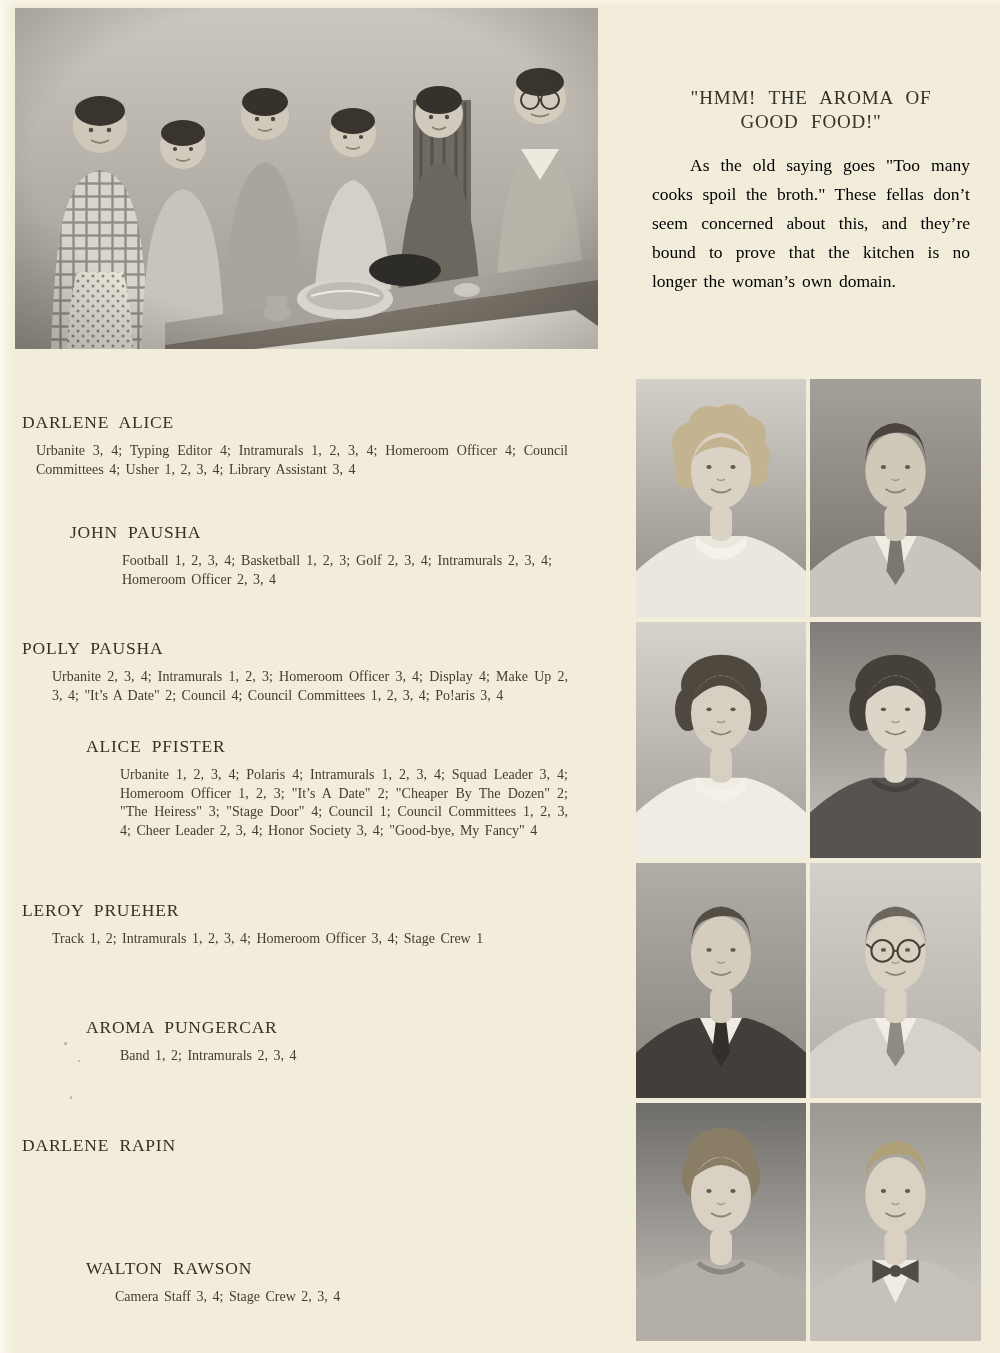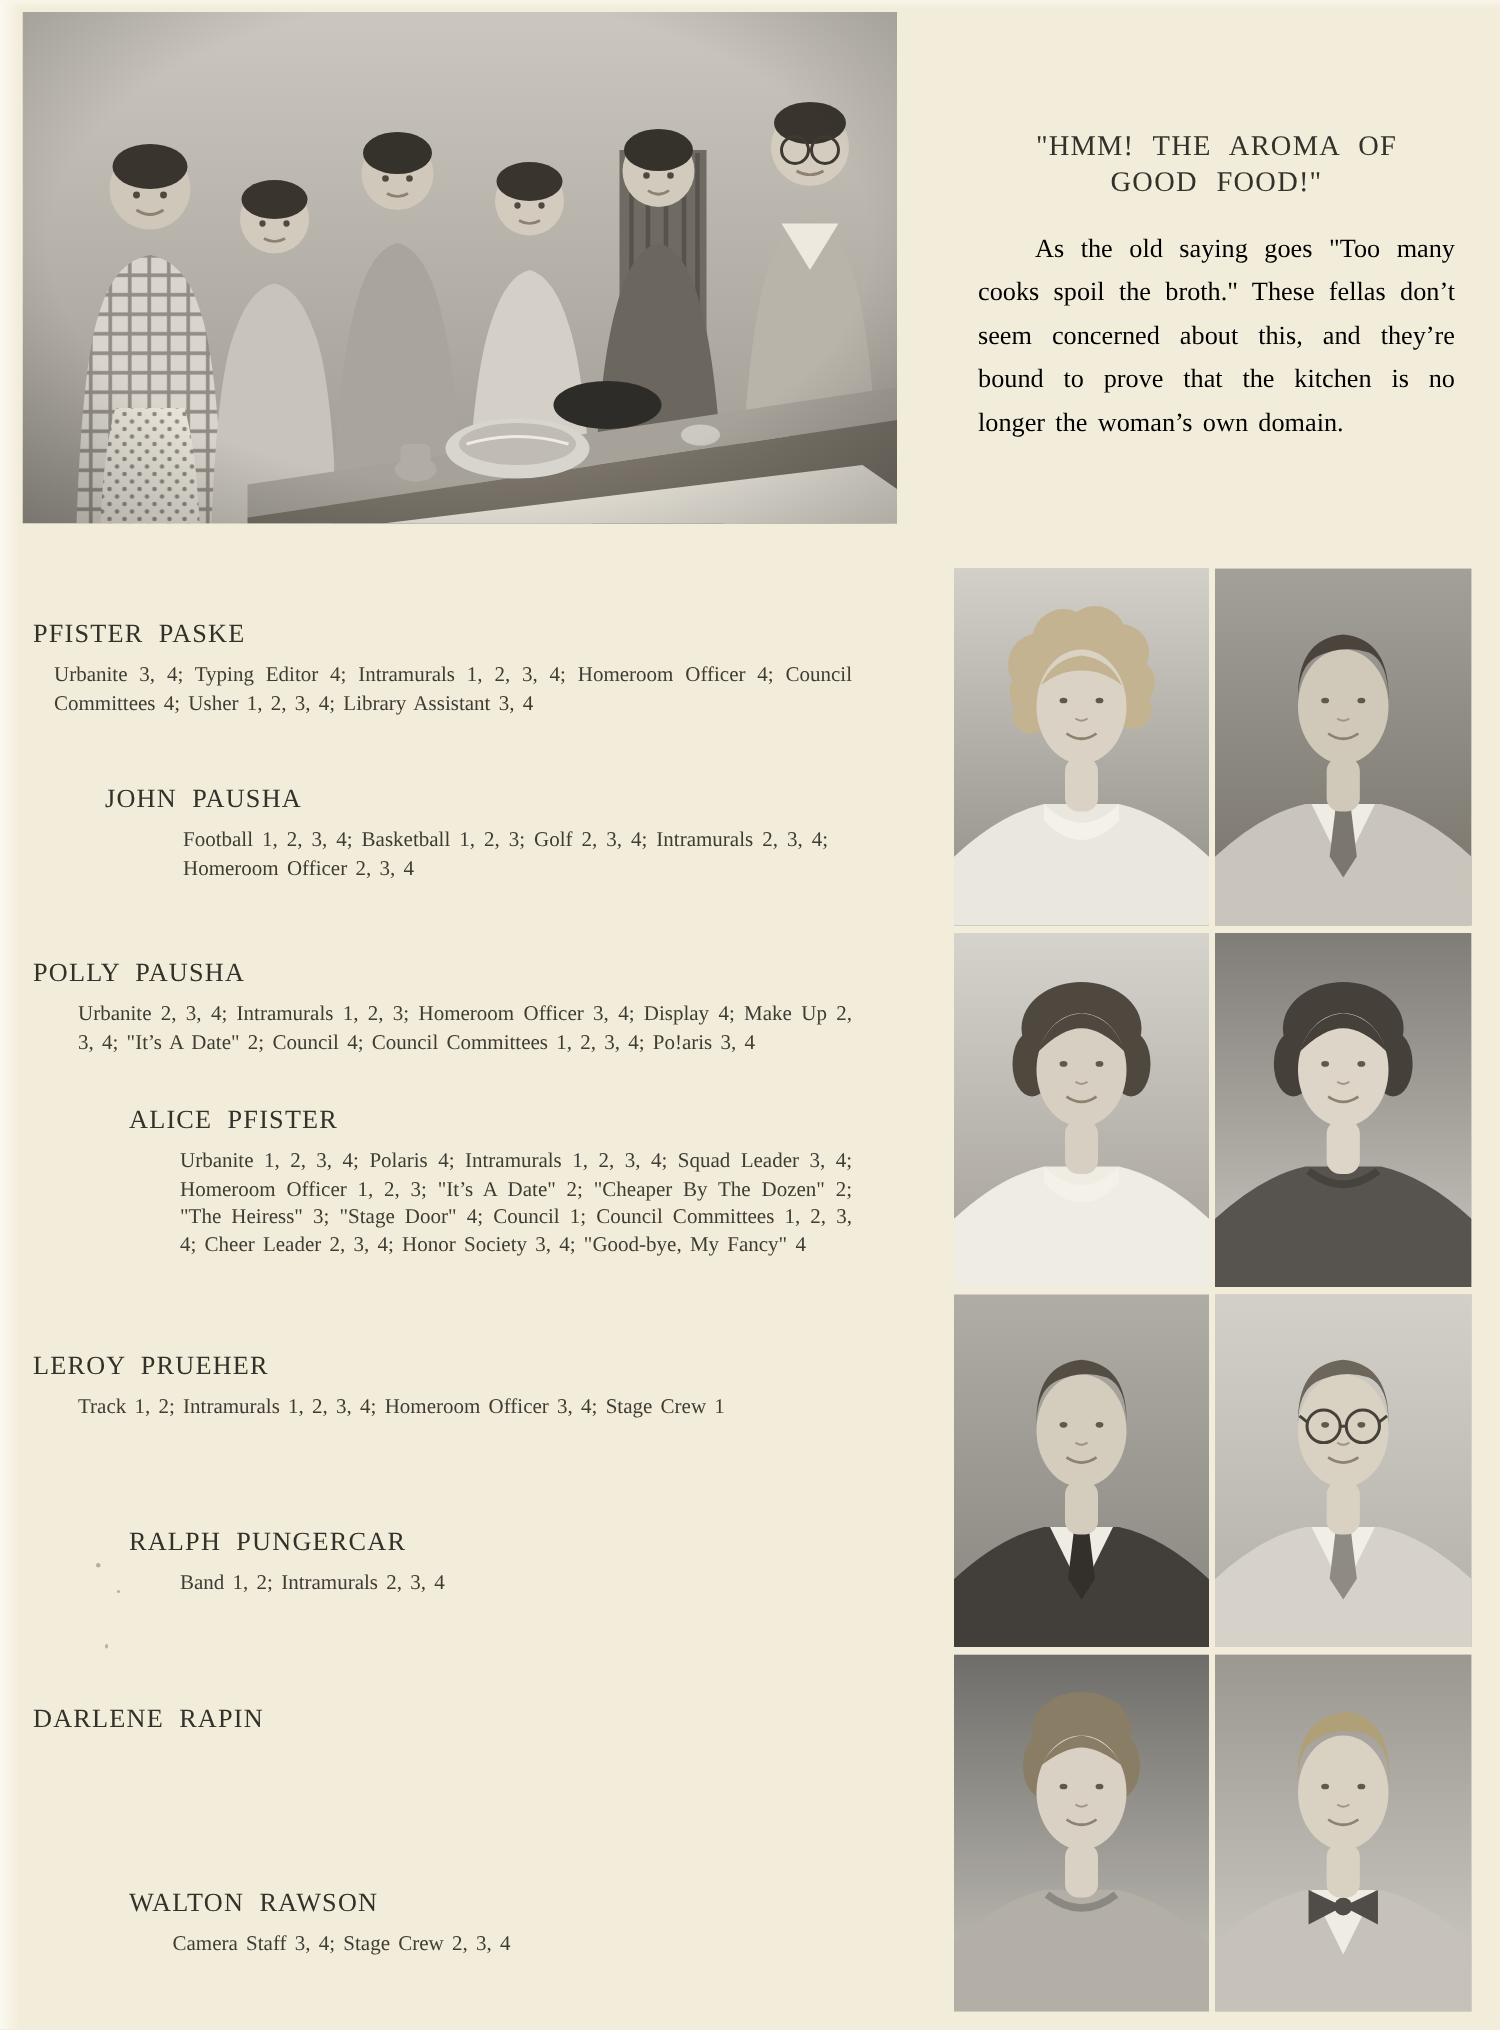--- a/index.html
+++ b/index.html
@@ -164,41 +164,41 @@
 </figure>
 
 <section class="headline">
   <h2><span>"HMM! THE AROMA OF</span><br>
   <span>GOOD FOOD!"</span></h2>
   <p>As the old saying goes "Too many cooks spoil the broth." These fellas don’t seem concerned about this, and they’re bound to prove that the kitchen is no longer the woman’s own domain.</p>
 </section>
 
 <section>
   <article class="student" style="left:22px;top:412px;width:546px">
-    <h3>PFISTER PASKE</h3>
+    <h3>DARLENE ALICE</h3>
     <p style="margin-left:14px">Urbanite 3, 4; Typing Editor 4; Intramurals 1, 2, 3, 4; Homeroom Officer 4; Council Committees 4; Usher 1, 2, 3, 4; Library Assistant 3, 4</p>
   </article>
   <article class="student" style="left:70px;top:522px;width:482px">
     <h3>JOHN PAUSHA</h3>
     <p style="margin-left:52px">Football 1, 2, 3, 4; Basketball 1, 2, 3; Golf 2, 3, 4; Intramurals 2, 3, 4; Homeroom Officer 2, 3, 4</p>
   </article>
   <article class="student" style="left:22px;top:638px;width:546px">
     <h3>POLLY PAUSHA</h3>
     <p style="margin-left:30px">Urbanite 2, 3, 4; Intramurals 1, 2, 3; Homeroom Officer 3, 4; Display 4; Make Up 2, 3, 4; "It’s A Date" 2; Council 4; Council Committees 1, 2, 3, 4; Po!aris 3, 4</p>
   </article>
   <article class="student" style="left:86px;top:736px;width:482px">
     <h3>ALICE PFISTER</h3>
     <p style="margin-left:34px">Urbanite 1, 2, 3, 4; Polaris 4; Intramurals 1, 2, 3, 4; Squad Leader 3, 4; Homeroom Officer 1, 2, 3; "It’s A Date" 2; "Cheaper By The Dozen" 2; "The Heiress" 3; "Stage Door" 4; Council 1; Council Committees 1, 2, 3, 4; Cheer Leader 2, 3, 4; Honor Society 3, 4; "Good-bye, My Fancy" 4</p>
   </article>
   <article class="student" style="left:22px;top:900px;width:546px">
     <h3>LEROY PRUEHER</h3>
     <p style="margin-left:30px">Track 1, 2; Intramurals 1, 2, 3, 4; Homeroom Officer 3, 4; Stage Crew 1</p>
   </article>
   <article class="student" style="left:86px;top:1017px;width:482px">
-    <h3>RALPH PUNGERCAR</h3>
+    <h3>AROMA PUNGERCAR</h3>
     <p style="margin-left:34px">Band 1, 2; Intramurals 2, 3, 4</p>
   </article>
   <article class="student" style="left:22px;top:1135px;width:546px">
     <h3>DARLENE RAPIN</h3>
   </article>
   <article class="student" style="left:86px;top:1258px;width:482px">
     <h3>WALTON RAWSON</h3>
     <p style="margin-left:29px">Camera Staff 3, 4; Stage Crew 2, 3, 4</p>
   </article>
 </section>

